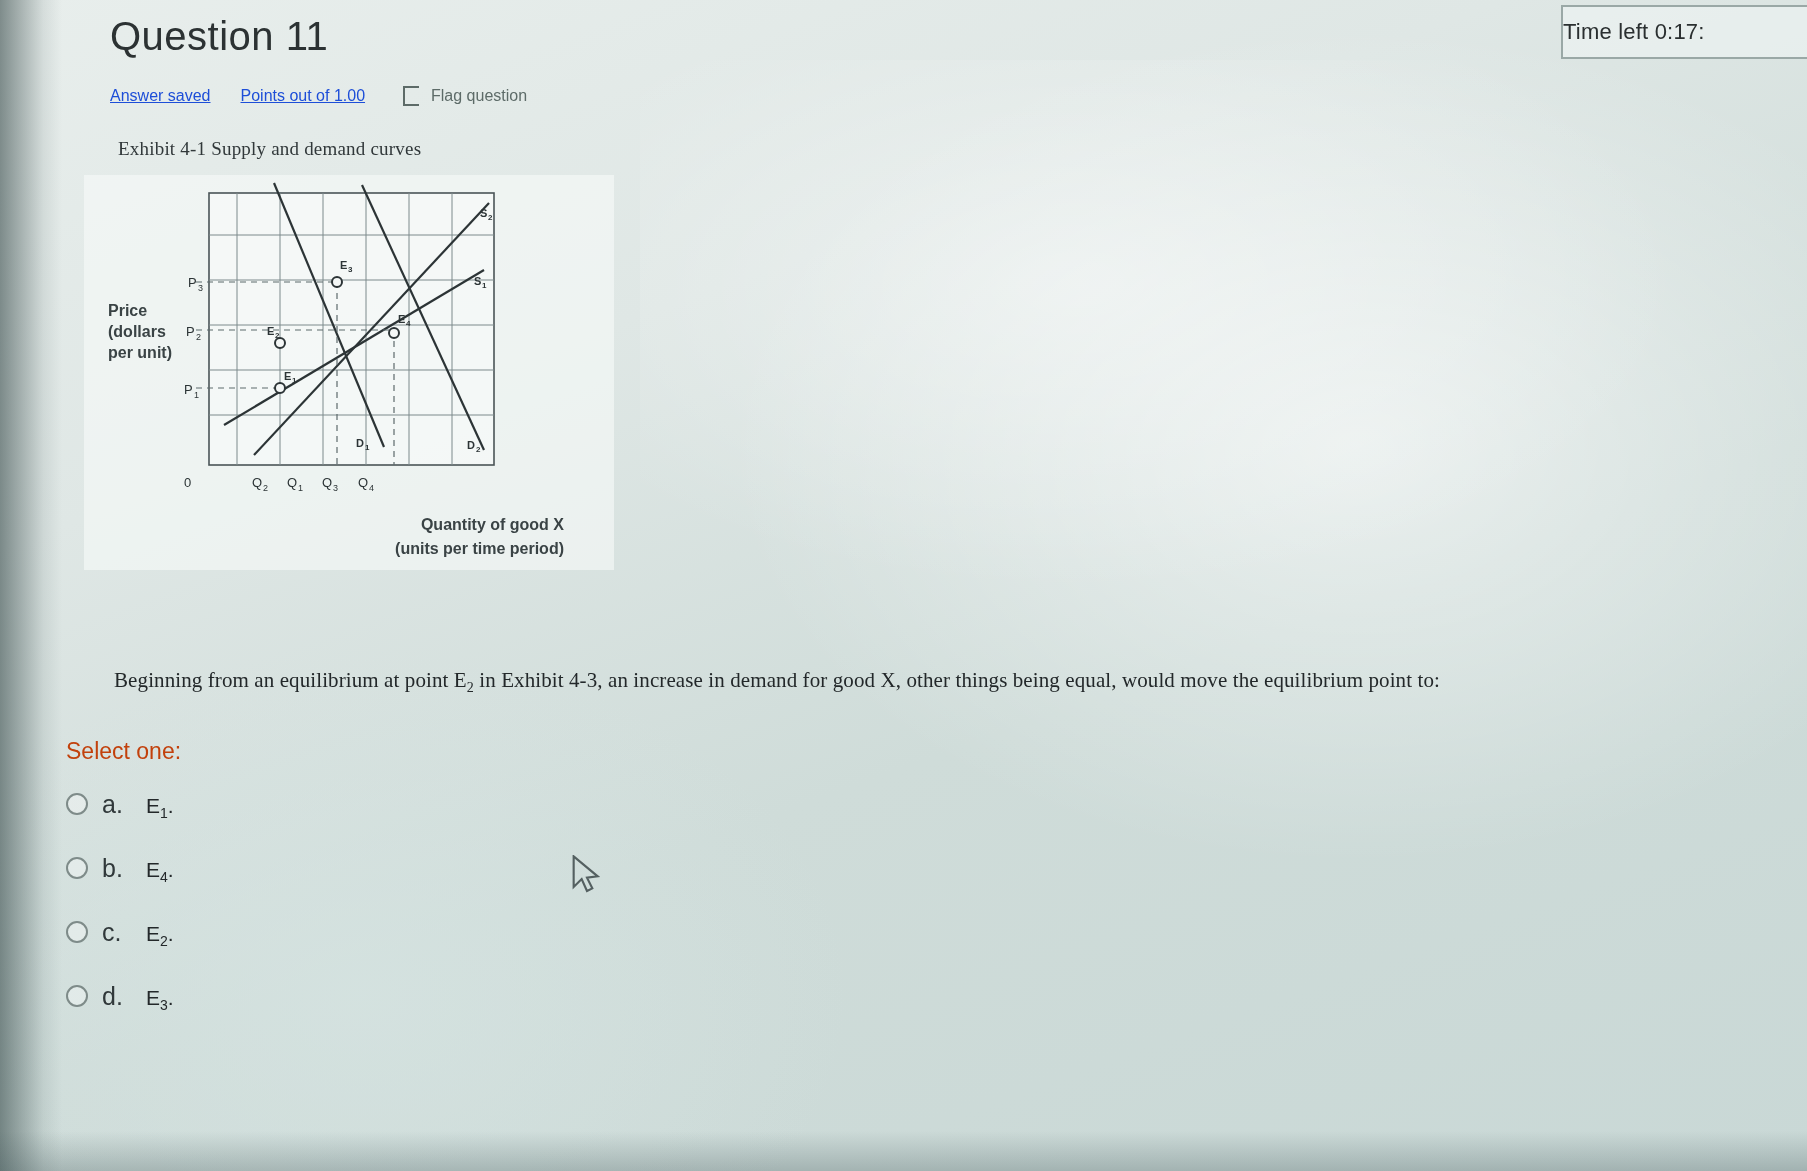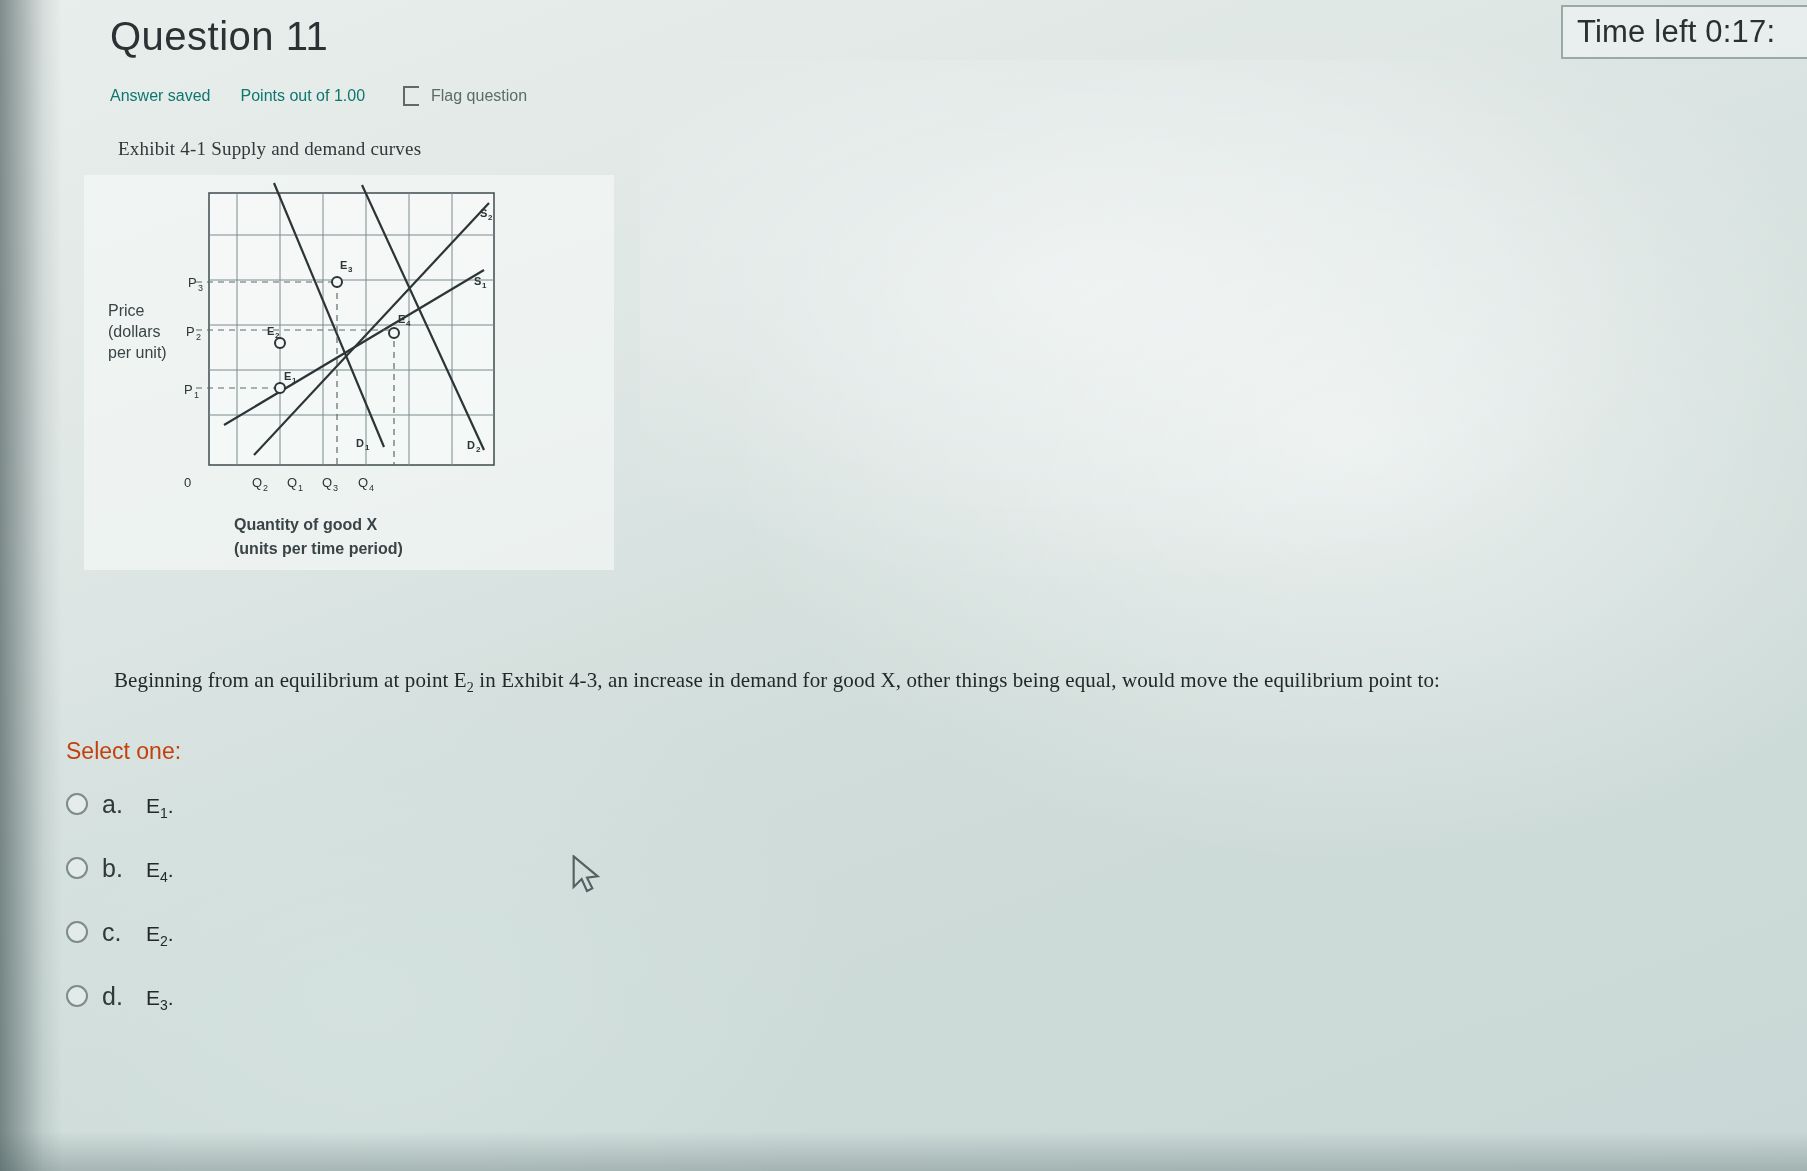--- a/index.html
+++ b/index.html
@@ -52,23 +52,22 @@
     left: 1561px;
     top: 5px;
     width: 246px;
     height: 50px;
     border: 2px solid #9aa8a6;
     background: rgba(240,246,245,0.55);
     display: flex;
     align-items: center;
   }
   .timer-text {
-    font-size: 31px;
+    font-size: 22px;
     color: #2a2f30;
-    padding-left: 14px;
     letter-spacing: 0.2px;
     white-space: nowrap;
   }
 
   .q-title {
     position: absolute;
     left: 110px;
     top: 14px;
     font-size: 40px;
     color: #2c3233;
@@ -78,21 +77,21 @@
   .q-meta {
     position: absolute;
     left: 110px;
     top: 86px;
     display: flex;
     align-items: center;
     gap: 30px;
     font-size: 16px;
     color: #76837f;
   }
-  .q-meta .dim { color: #0f766e; }
+  .q-meta .dim { color: #1d4ed8; text-decoration: underline; }
   .flag-wrap {
     display: flex;
     align-items: center;
     gap: 12px;
     color: #5d6b68;
     padding-left: 8px;
   }
   .flag-ico {
     display: inline-block;
     width: 14px; height: 16px;
@@ -122,31 +121,31 @@
   }
   .chart-svg {
     position: absolute;
     left: 0; top: 0;
   }
   .axis-label-left {
     position: absolute;
     left: 24px;
     top: 125px;
     font-size: 16px;
-    font-weight: normal;
+    font-weight: bold;
     color: #3a4345;
     line-height: 21px;
     text-align: left;
   }
   .axis-caption {
     position: absolute;
     left: 150px;
     top: 338px;
     width: 330px;
-    text-align: left;
+    text-align: right;
     font-size: 16px;
     font-weight: bold;
     color: #3a4345;
     line-height: 24px;
   }
 
   
   .stem {
     position: absolute;
     left: 66px;

